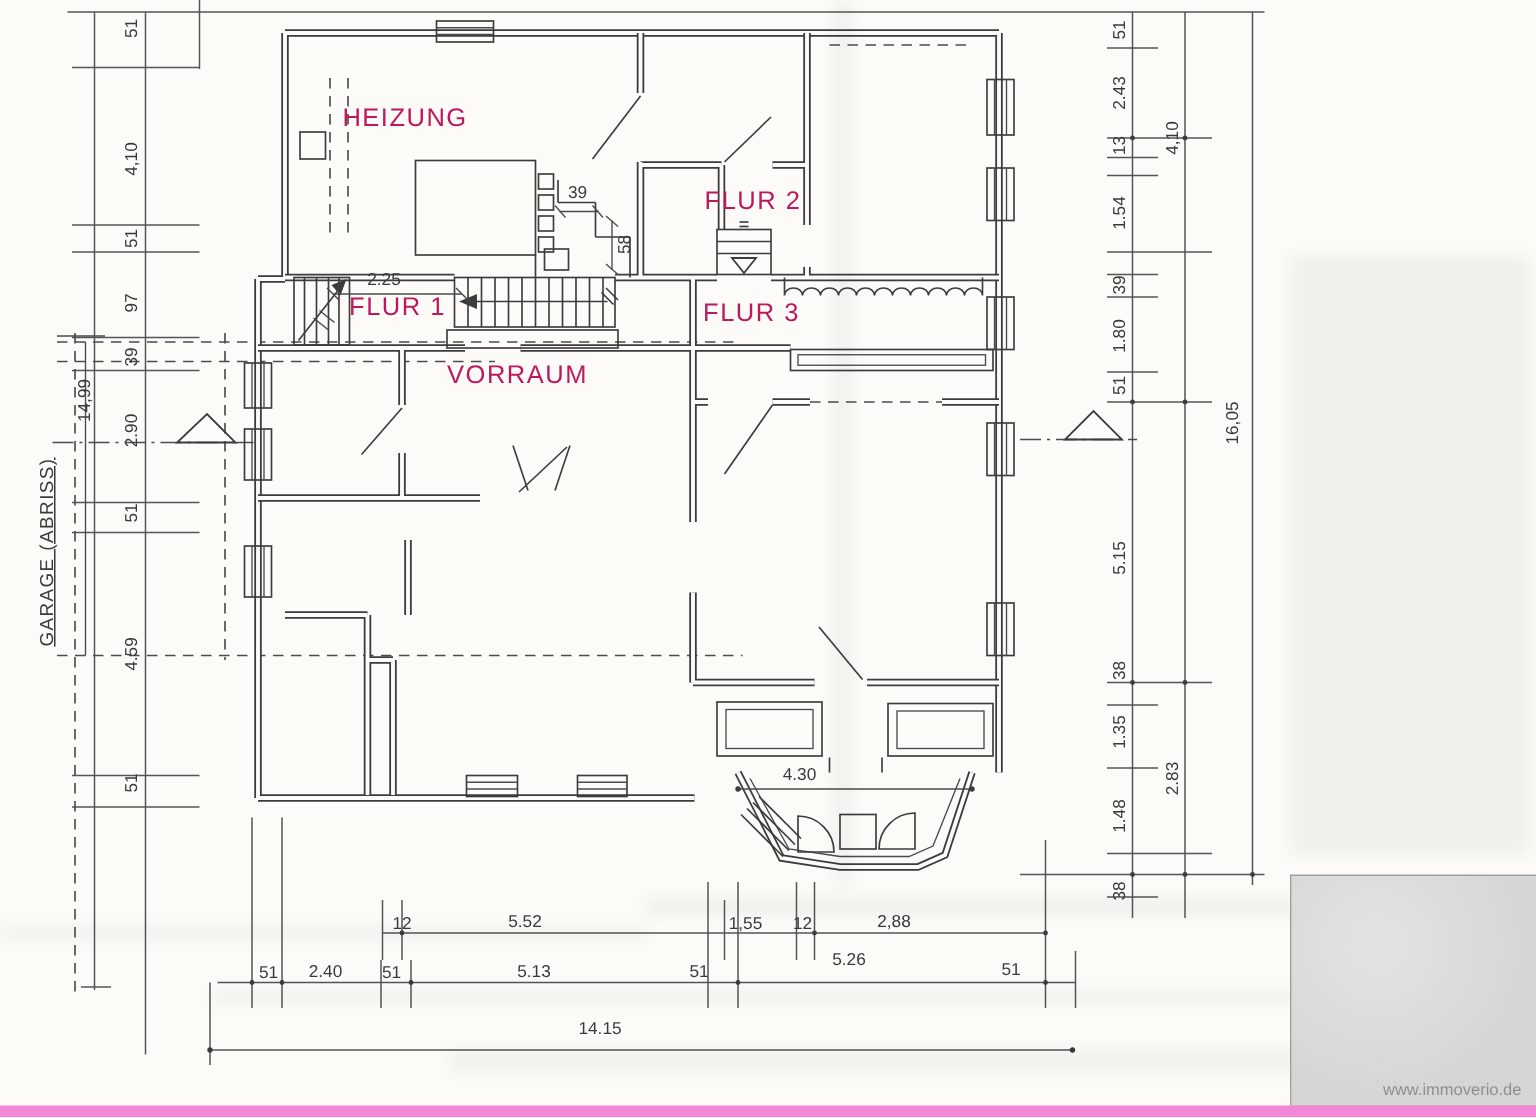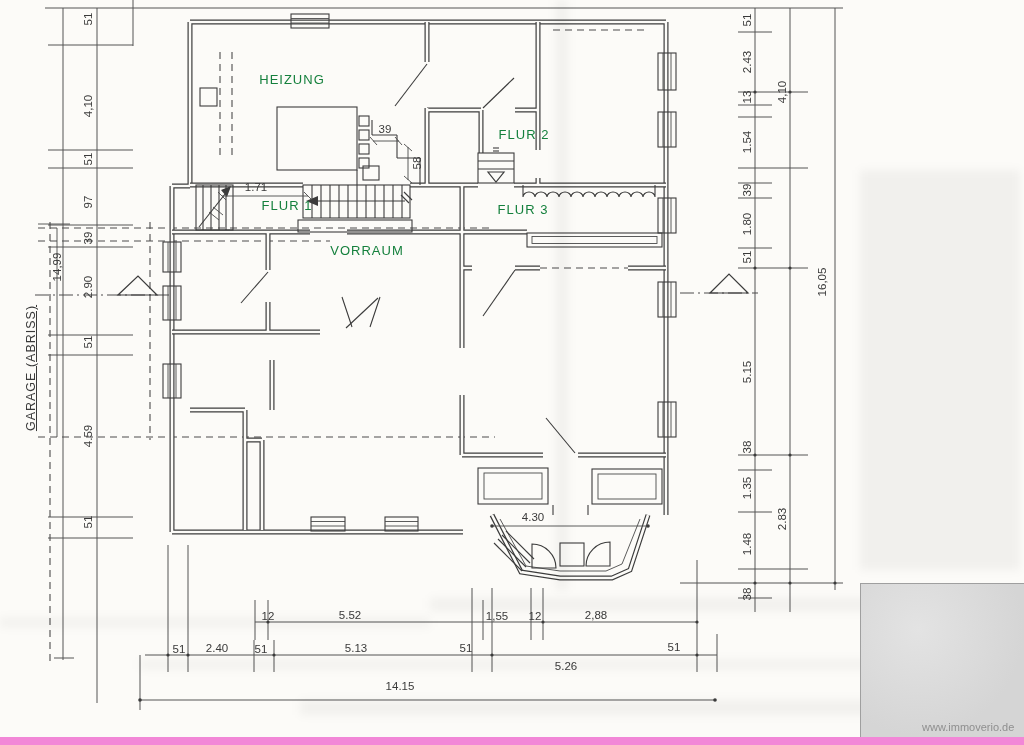--- a/index.html
+++ b/index.html
@@ -12,21 +12,21 @@
   .dd{stroke:#4c4c4c;stroke-width:1.1;fill:none;stroke-dasharray:7 5;}
   .ddot{stroke:#4c4c4c;stroke-width:1.1;fill:none;stroke-dasharray:14 4 2 4;}
   .w{stroke:#3c3c3c;stroke-width:5;fill:none;}
   .wi{stroke:#fcfbf8;stroke-width:2.6;fill:none;}
   .t{stroke:#3c3c3c;stroke-width:1.1;fill:none;}
   .tt{stroke:#4a4a4a;stroke-width:0.9;fill:none;}
   .dot{fill:#3c3c3c;stroke:none;}
   .tri{fill:none;stroke:#3c3c3c;stroke-width:1.2;}
   
   .lbl{position:absolute;transform:translate(-50%,-50%);white-space:nowrap;color:#333;}
-  .room{font-size:13px;letter-spacing:1px;color:#15803d;margin-left:22px;}
+  .room{font-size:17px;letter-spacing:1px;color:#be185d;}
   .dim{font-size:11.5px;color:#3a3a3a;}
   .v{transform:translate(-50%,-50%) rotate(-90deg);}
   .garage{font-size:12.5px;letter-spacing:1px;text-decoration:underline;color:#3a3a3a;}
   .wm{position:absolute;font-size:11px;color:#8f8f8f;}
   
   .smudge{position:absolute;background:rgba(0,0,0,0.045);filter:blur(5px);}
   .graybox{position:absolute;left:860px;top:583px;width:163px;height:153px;
     background:radial-gradient(circle at 35% 30%, #e3e3e3, #d5d5d5 70%);
     border:1px solid #9f9f9f;}
   .bar{position:absolute;left:0;top:737px;width:1024px;height:8px;background:#f287d7;}
@@ -359,25 +359,25 @@
 <div class="lbl dim" style="left:268px;top:616px">12</div>
 <div class="lbl dim" style="left:350px;top:615px">5.52</div>
 <div class="lbl dim" style="left:497px;top:616px">1,55</div>
 <div class="lbl dim" style="left:535px;top:616px">12</div>
 <div class="lbl dim" style="left:596px;top:615px">2,88</div>
 <div class="lbl dim" style="left:179px;top:649px">51</div>
 <div class="lbl dim" style="left:217px;top:648px">2.40</div>
 <div class="lbl dim" style="left:261px;top:649px">51</div>
 <div class="lbl dim" style="left:356px;top:648px">5.13</div>
 <div class="lbl dim" style="left:466px;top:648px">51</div>
-<div class="lbl dim" style="left:566px;top:666px">5.26</div>
+<div class="lbl dim" style="left:566px;top:640px">5.26</div>
 <div class="lbl dim" style="left:674px;top:647px">51</div>
 <div class="lbl dim" style="left:400px;top:686px">14.15</div>
 
-<div class="lbl dim" style="left:256px;top:187px">1.71</div>
+<div class="lbl dim" style="left:256px;top:187px">2.25</div>
 <div class="lbl dim" style="left:385px;top:129px">39</div>
 <div class="lbl dim v" style="left:417px;top:163px">58</div>
 <div class="lbl dim" style="left:533px;top:517px">4.30</div>
 
 <div class="smudge" style="left:556px;top:0;width:12px;height:590px"></div>
 <div class="smudge" style="left:860px;top:170px;width:160px;height:400px"></div>
 <div class="smudge" style="left:0;top:618px;width:430px;height:9px"></div>
 <div class="smudge" style="left:430px;top:598px;width:594px;height:13px"></div>
 <div class="smudge" style="left:140px;top:660px;width:884px;height:9px"></div>
 <div class="smudge" style="left:300px;top:700px;width:724px;height:15px"></div>

